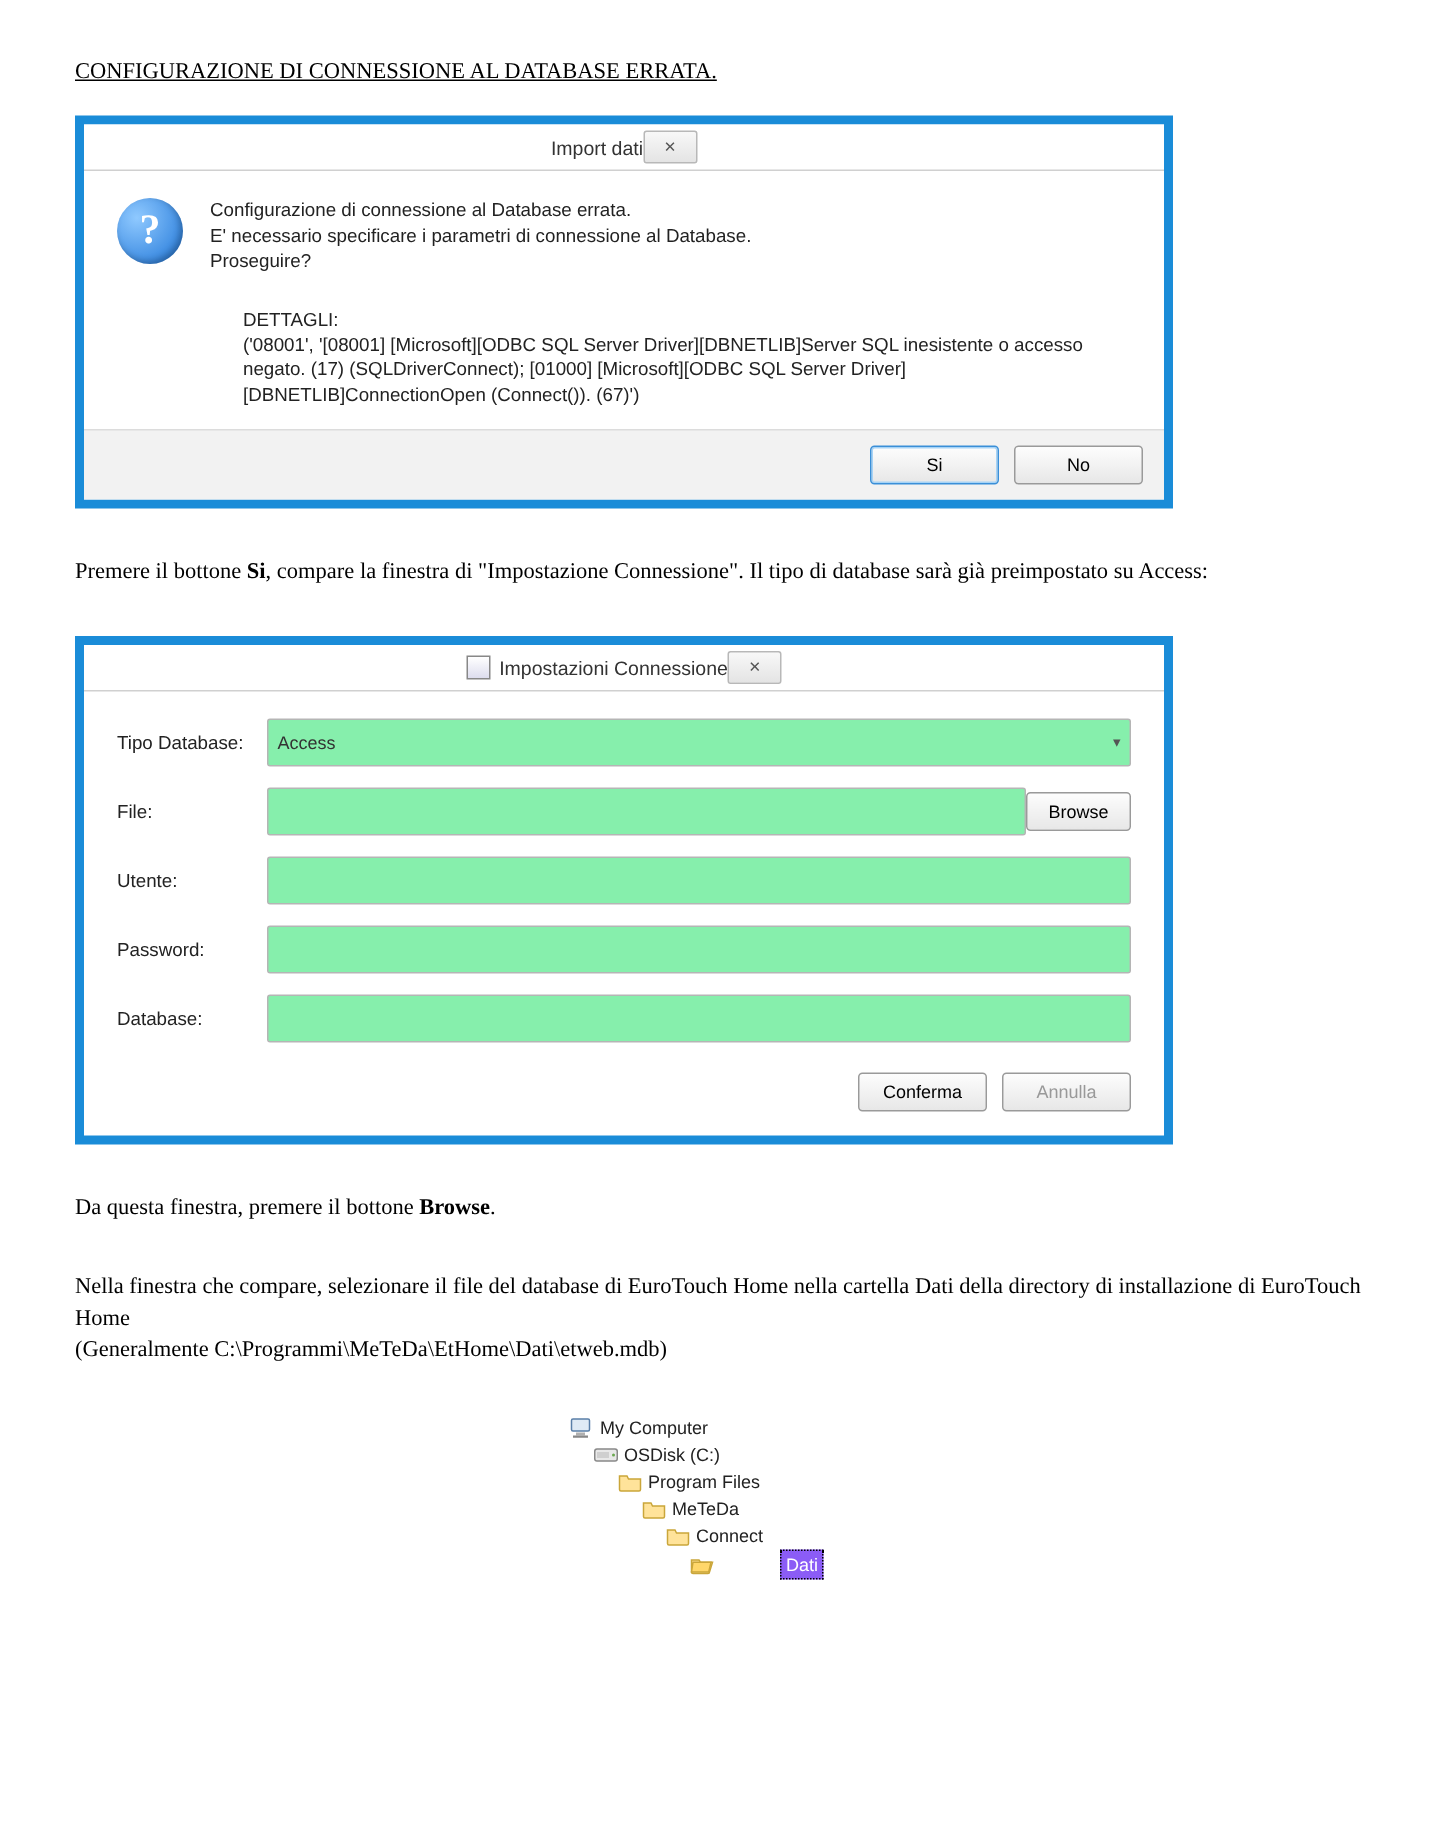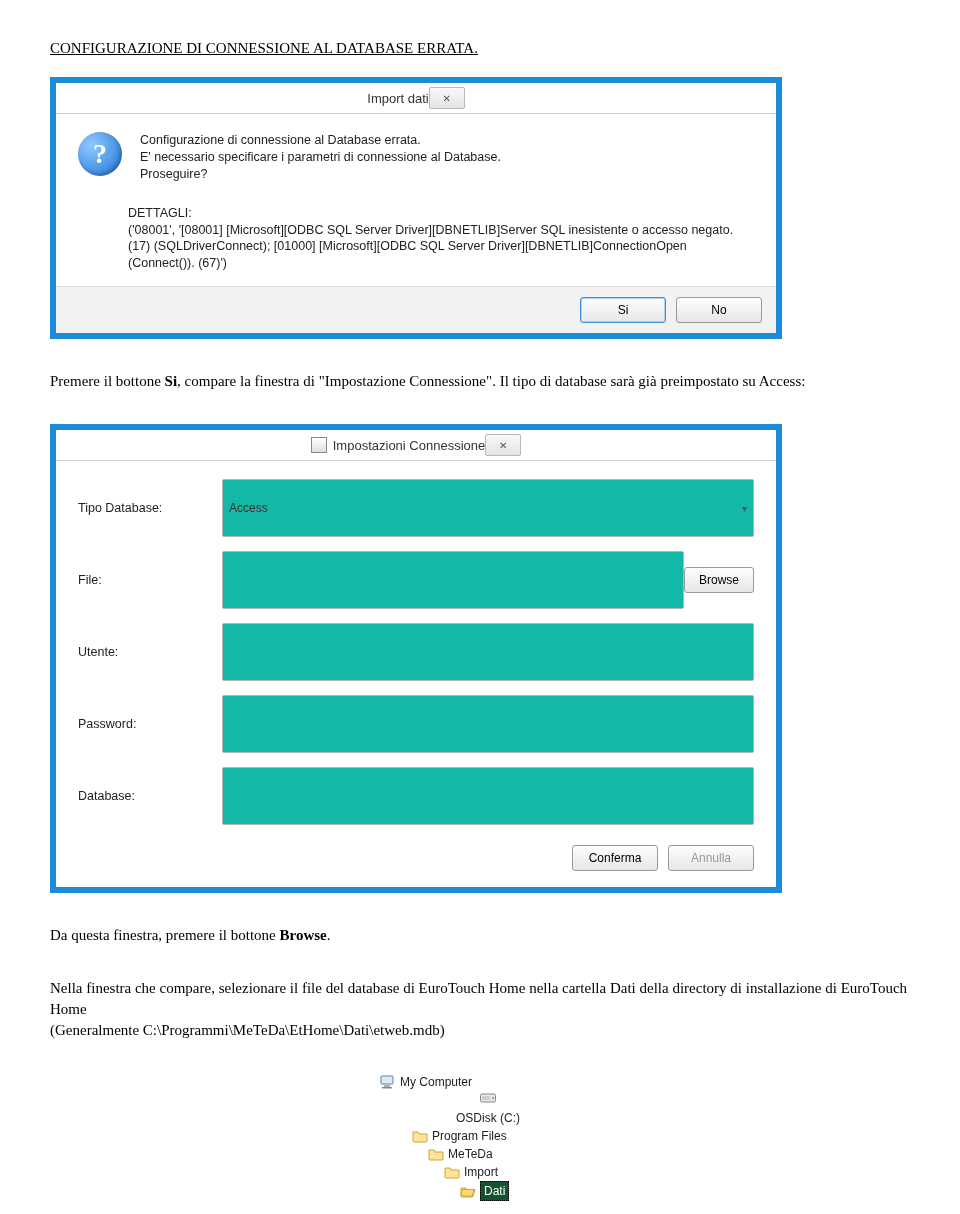--- a/index.html
+++ b/index.html
@@ -65,21 +65,21 @@
   .info-icon {
     width: 44px; height: 44px; flex: 0 0 44px;
     border-radius: 50%;
     background: radial-gradient(circle at 30% 30%, #8fc9ff, #1c73d6);
     display: flex; align-items: center; justify-content: center;
     color: #fff; font-weight: bold; font-size: 28px;
     font-family: Georgia, serif;
     box-shadow: inset -2px -2px 4px rgba(0,0,0,.25);
   }
   .msg-text { line-height: 1.35; }
-  .details-block { margin-left: 50px; margin-top: 22px; line-height: 1.35; }
+  .details-block { margin-left: 84px; margin-top: 22px; line-height: 1.35; }
   .btn-row {
     display: flex; justify-content: flex-end; gap: 10px;
     border-top: 1px solid #dcdcdc;
     padding: 10px 14px;
     background: #f2f2f2;
   }
   .win-btn {
     min-width: 84px;
     height: 24px;
     border: 1px solid #9a9a9a;
@@ -99,26 +99,26 @@
     margin-bottom: 14px;
     font-family: "Segoe UI", Tahoma, sans-serif;
     font-size: 12.5px;
   }
   .form-label { width: 100px; color: #222; }
   .form-input {
     flex: 1;
     height: 22px;
     border: 1px solid #b5b5b5;
     border-radius: 2px;
-    background: #14b8a6;
-    padding: 17px 6px;
+    background: #86efac;
+    padding: 4px 6px;
     font-family: "Segoe UI", Tahoma, sans-serif;
     font-size: 12px;
     color: #333;
-    display: flex; align-items: center; justify-content: space-between; margin-left: 44px;
+    display: flex; align-items: center; justify-content: space-between;
   }
   .form-input.combo::after {
     content: "▾"; color: #555; font-size: 10px;
   }
   .small-btn {
     height: 24px; padding: 0 14px;
     border: 1px solid #9a9a9a; border-radius: 3px;
     background: linear-gradient(#fdfdfd,#e7e7e7);
     font-family: "Segoe UI", Tahoma, sans-serif; font-size: 12px;
     display: flex; align-items: center;
@@ -132,28 +132,28 @@
   
   .tree {
     width: 200px;
     margin: 6px auto 0;
     font-family: "Segoe UI", Tahoma, sans-serif;
     font-size: 12px;
     line-height: 1.5;
     color: #222;
   }
   .tree-row { display: flex; align-items: center; gap: 4px; }
-  .tree-indent-1 { padding-left: 16px; flex-direction: column; }
+  .tree-indent-1 { padding-left: 16px; }
   .tree-indent-2 { padding-left: 32px; }
   .tree-indent-3 { padding-left: 48px; }
   .tree-indent-4 { padding-left: 64px; }
   .tree-indent-5 { padding-left: 80px; }
   .ico { width: 16px; height: 14px; display: inline-flex; align-items: center; justify-content: center; }
   .ico-computer svg, .ico-disk svg, .ico-folder svg { width: 16px; height: 14px; }
-  .tree-sel { background: #14532d; color: #fff; padding: 0 3px; border: 1px dotted #000; }
+  .tree-sel { background: #8b5cf6; color: #fff; padding: 0 3px; border: 1px dotted #000; margin-left: 40px; }
 </style>
 </head>
 <body>
 
 <div class="section-title">CONFIGURAZIONE DI CONNESSIONE AL DATABASE ERRATA.</div>
 
 <div class="win-frame">
   <div class="win-titlebar">
     <div class="win-title-left">
       <span>Import dati</span>
@@ -272,21 +272,21 @@
         </svg>
     </span>
     <span>MeTeDa</span>
   </div>
   <div class="tree-row tree-indent-4">
     <span class="ico ico-folder">
       <svg viewBox="0 0 16 14">
           <path d="M1 3h5l1 2h8v7a1 1 0 0 1-1 1H2a1 1 0 0 1-1-1z" fill="#ffe39a" stroke="#caa63a"></path>
         </svg>
     </span>
-    <span>Import</span>
+    <span>Connect</span>
   </div>
   <div class="tree-row tree-indent-5">
     <span class="ico ico-folder">
       <svg viewBox="0 0 16 14">
           <path d="M1 4h5l1 1.5h8L13 12a1 1 0 0 1-1 1H2a1 1 0 0 1-1-1z" fill="#ffe39a" stroke="#caa63a"></path>
           <path d="M2 5.5h12l-1.5 6.5H1z" fill="#ffd76a" stroke="#caa63a"></path>
         </svg>
     </span>
     <span class="tree-sel">Dati</span>
   </div>

